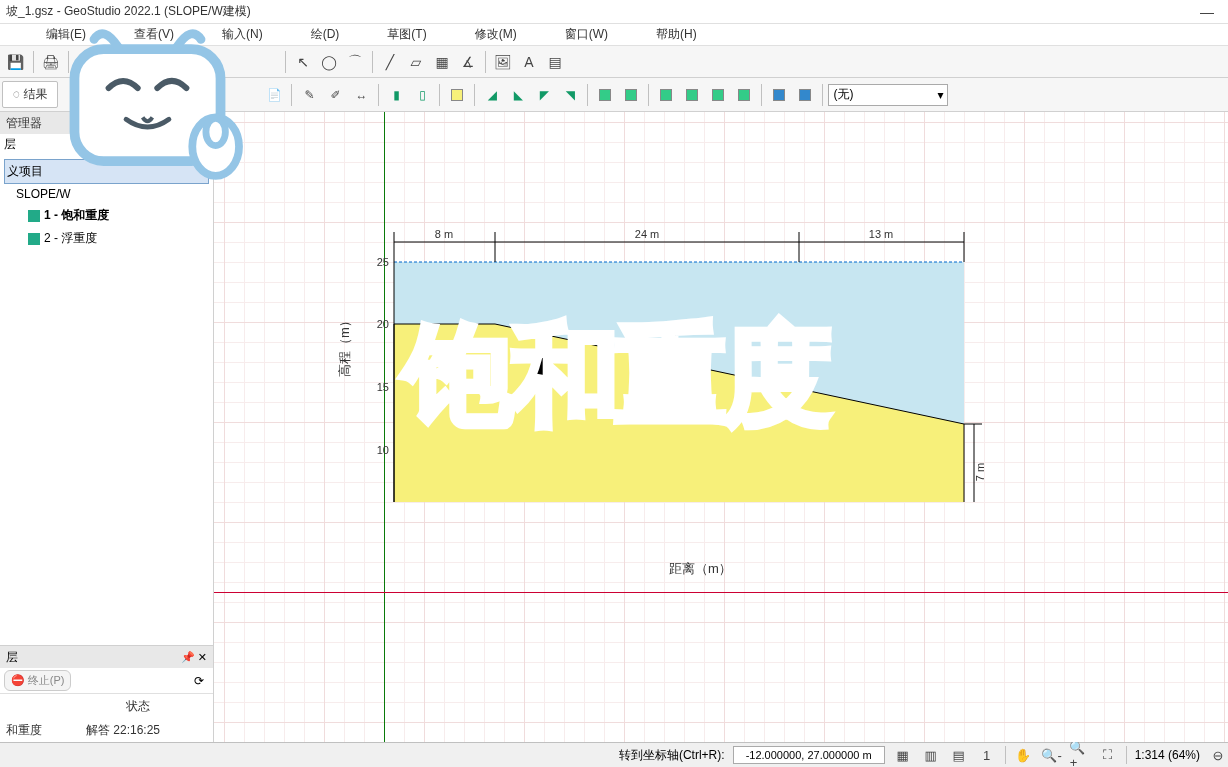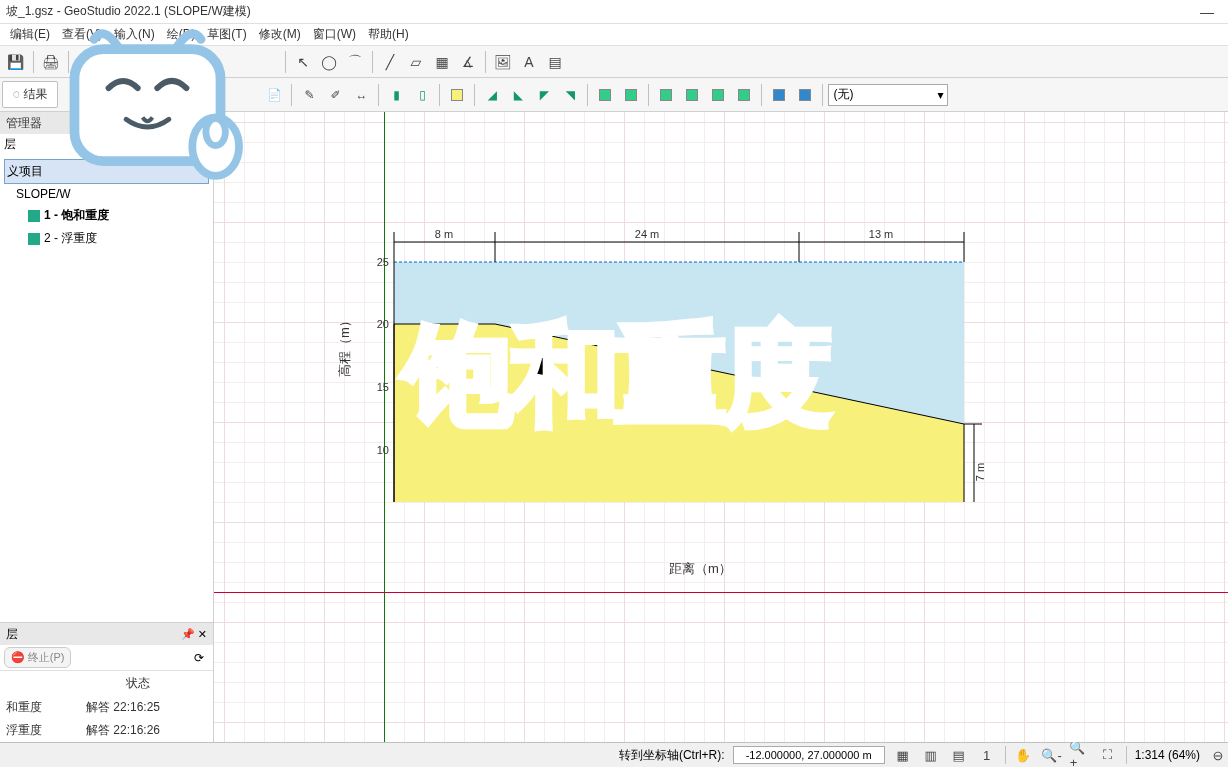--- a/index.html
+++ b/index.html
@@ -3,21 +3,21 @@
 <meta charset="utf-8">
 <style>
 * { margin: 0; padding: 0; box-sizing: border-box; font-family: "Microsoft YaHei", Arial, sans-serif; }
 body { width: 1228px; height: 767px; background: #fff; overflow: hidden; font-size: 12px; position: relative; }
 
 .titlebar { height: 24px; background: #fff; display: flex; align-items: center; padding: 0 6px; border-bottom: 1px solid #e0e0e0; }
 .titlebar .title { font-size: 12px; color: #333; }
 .titlebar .winbtn { margin-left: auto; font-size: 14px; color: #444; padding: 0 8px; }
 
 .menubar { height: 22px; background: #fff; display: flex; align-items: center; padding: 0 4px; border-bottom: 1px solid #e0e0e0; }
-.menubar .menu-item { padding: 2px 6px; font-size: 12px; color: #333; }
+.menubar .menu-item { padding: 2px 6px; font-size: 12px; color: #333; margin-left: 36px; }
 
 .toolbar { height: 32px; background: #f6f6f6; border-bottom: 1px solid #d0d0d0; display: flex; align-items: center; padding: 0 4px; gap: 2px; }
 .toolbar .tbtn { width: 24px; height: 24px; display: flex; align-items: center; justify-content: center; font-size: 14px; color: #444; border: 1px solid transparent; }
 .toolbar .sep { width: 1px; height: 22px; background: #c0c0c0; margin: 0 3px; }
 
 .toolbar2 { height: 34px; background: #f6f6f6; border-bottom: 1px solid #d0d0d0; display: flex; align-items: center; padding: 0 2px; gap: 2px; }
 .toolbar2 .tbtn { width: 24px; height: 24px; display: flex; align-items: center; justify-content: center; font-size: 12px; color: #444; }
 .toolbar2 .sep { width: 1px; height: 22px; background: #c0c0c0; margin: 0 3px; }
 .toolbar2 .tabbtn { padding: 4px 10px; font-size: 12px; color: #333; border: 1px solid #c0c0c0; background: #fff; border-radius: 2px; }
 .toolbar2 .combo { width: 120px; height: 22px; border: 1px solid #aaa; background: #fff; font-size: 12px; padding: 0 4px; display:flex; align-items:center; justify-content:space-between; }
@@ -223,24 +223,20 @@
       <div class="lower-table">
         <div class="hdr">
             <span class="c1"></span>
             <span class="c2"></span>
             <span class="c3">状态</span>
           </div>
         <div class="row">
             <span class="c1">和重度</span>
             <span class="c3">解答 22:16:25</span>
           </div>
-        <div class="row">
-            <span class="c1">浮重度</span>
-            <span class="c3">解答 22:16:26</span>
-          </div>
       </div>
     </div>
   </div>
 
   <div class="canvas-area">
     <div class="grid-bg"></div>
     <div class="vline-green"></div>
     <div class="hline-red"></div>
 
     <svg class="chart-box" viewBox="0 0 610 280">

